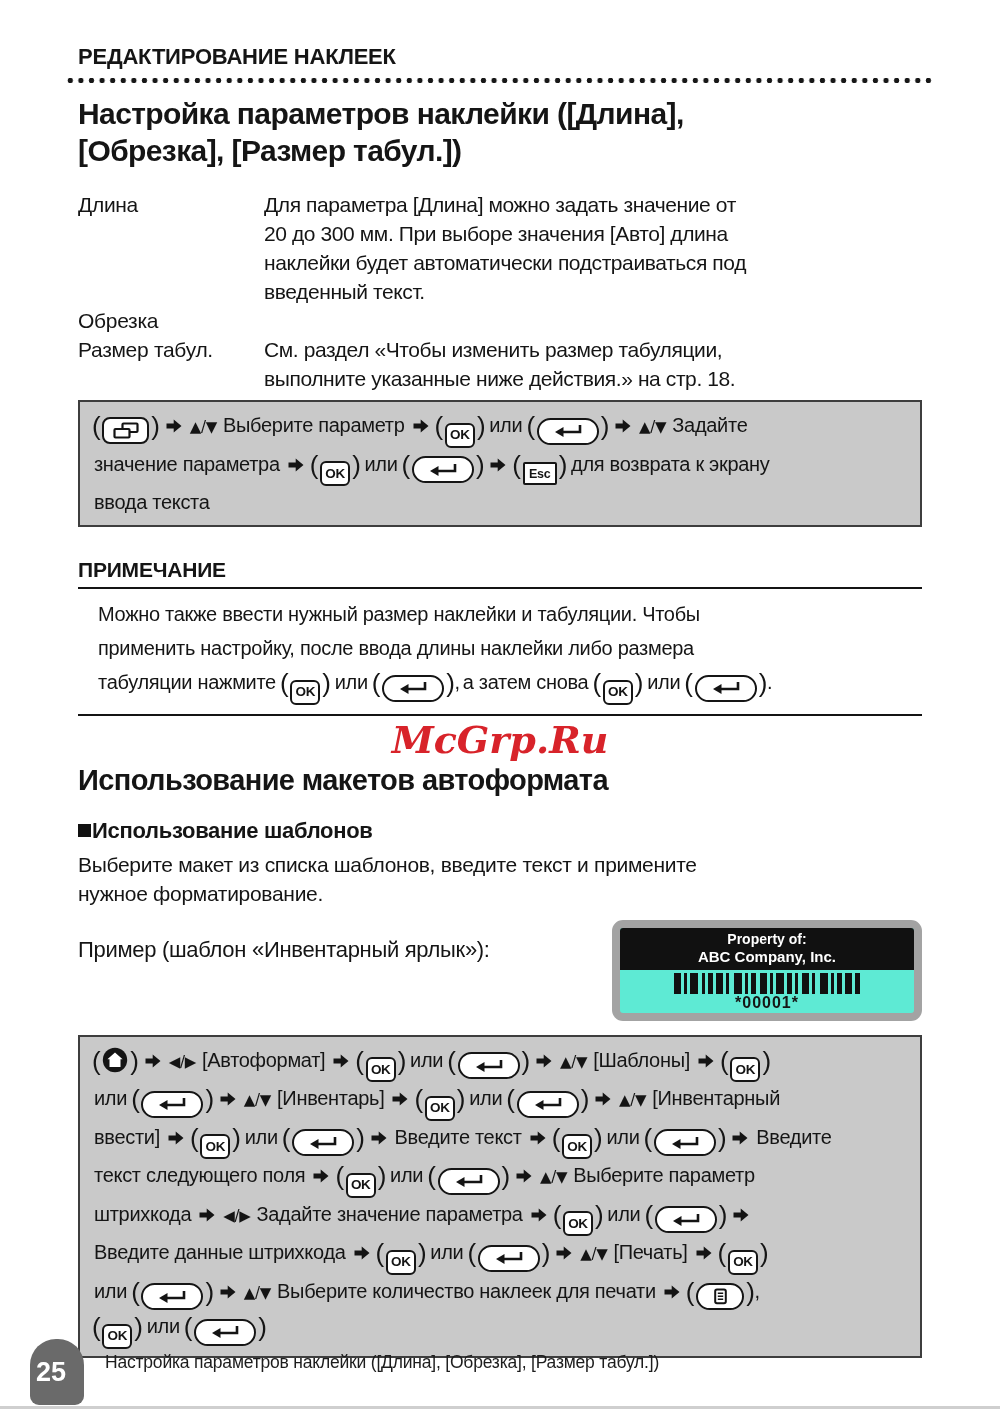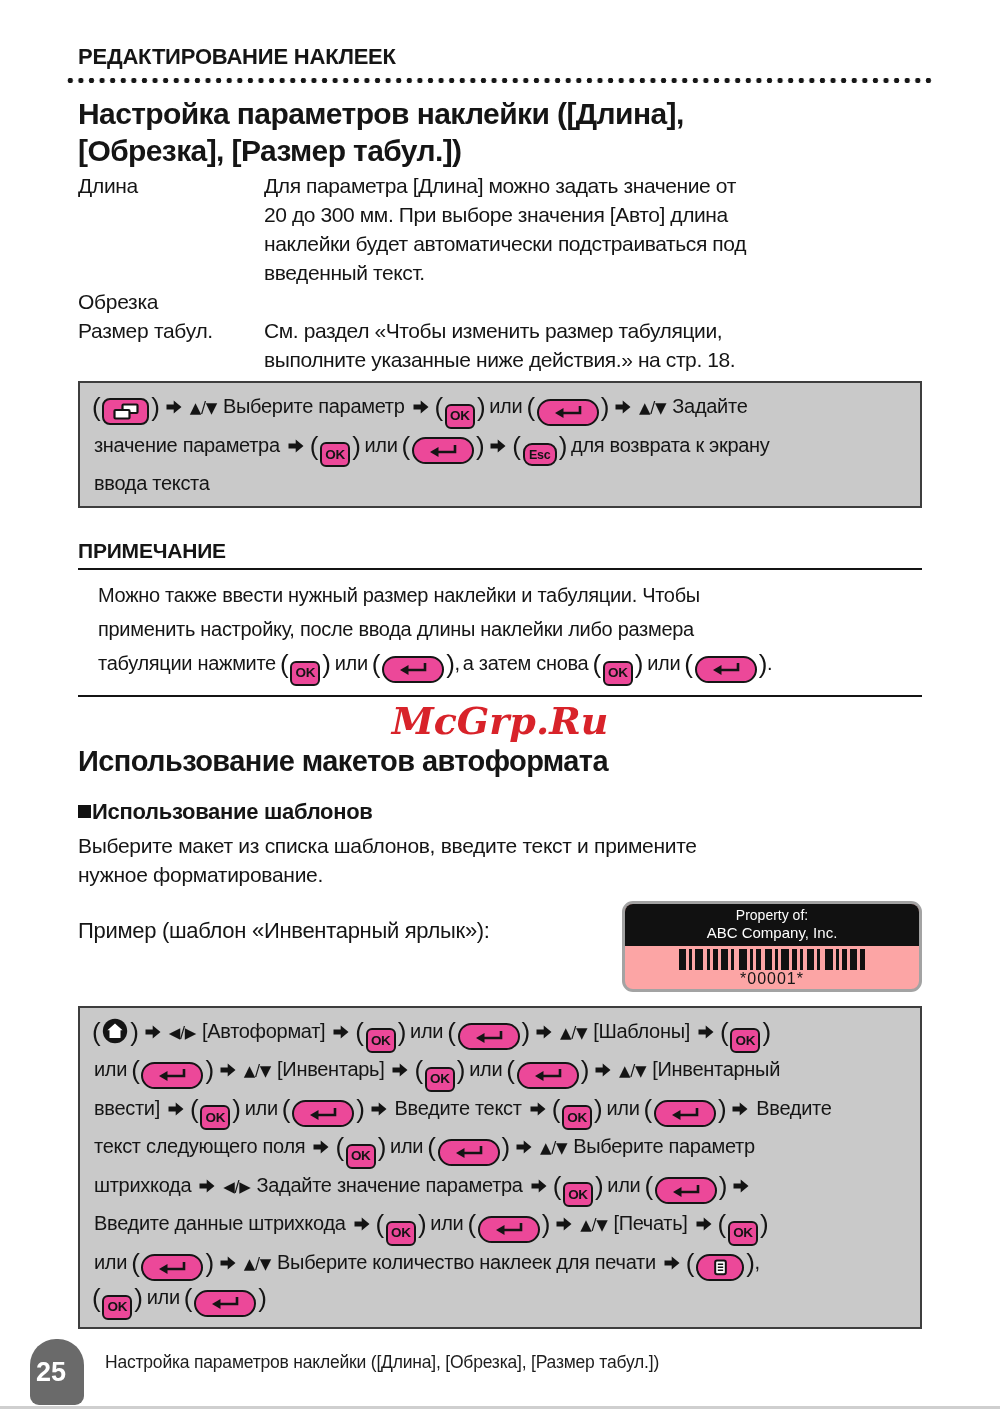--- a/index.html
+++ b/index.html
@@ -7,21 +7,21 @@
         font-family:"Liberation Sans",sans-serif;color:#151515;overflow:hidden;}
   .page::after{content:"";position:absolute;left:0;bottom:0;width:100%;height:3px;background:#cfcfcf;}
   .content{padding:44px 78px 4px 78px;}
 
   .kicker{font-size:22px;font-weight:700;letter-spacing:-0.2px;line-height:26px;}
   .dots{height:7px;margin:7px -13px 0;
         background-image:radial-gradient(circle,#171717 2.5px,transparent 3px);
         background-size:10.6px 7px;background-repeat:repeat-x;background-position:left center;}
   .title{font-size:30px;font-weight:700;line-height:37px;letter-spacing:-0.6px;margin-top:11px;white-space:pre-line;}
 
-  .dl{margin-top:2px;}
+  .dl{margin-top:21px;}
   .dl-row{display:grid;grid-template-columns:186px 1fr;}
   .dl-term{font-size:21px;line-height:29px;letter-spacing:-0.3px;}
   .dl-desc{font-size:21px;line-height:29px;white-space:pre-line;letter-spacing:-0.4px;}
 
   .graybox{margin-top:7px;background:#c9c9c9;border:2px solid #3e3e3e;padding:7px 11px;}
   .seq-line{font-size:20px;line-height:32px;white-space:nowrap;letter-spacing:-0.3px;}
 
   .note-h{margin-top:31px;font-size:21px;font-weight:700;letter-spacing:-0.2px;}
   .rule{height:2px;background:#141414;margin-top:5px;}
   .note-body{margin:8px 0 0 17px;}
@@ -30,34 +30,34 @@
 
   .watermark{text-align:center;font-family:"DejaVu Serif",serif;font-style:italic;font-weight:700;
              font-size:38px;line-height:46px;color:#d8232a;margin-top:1px;}
   .h2{font-size:29px;font-weight:700;letter-spacing:-0.6px;line-height:33px;margin-top:1px;}
   .sub-h{margin-top:21px;font-size:22px;font-weight:700;display:flex;align-items:center;gap:1px;letter-spacing:-0.3px;}
   .sq{width:13px;height:13px;background:#111;flex:none;}
   .body-text{font-size:21px;line-height:29px;margin-top:6px;white-space:pre-line;letter-spacing:-0.3px;}
 
   .example-row{display:flex;justify-content:space-between;margin-top:12px;}
   .example-caption{font-size:22px;padding-top:17px;letter-spacing:-0.3px;}
-  .tag{width:294px;border:3px solid #a3a3a3;border-radius:11px;overflow:hidden;background:#fca5a5;flex:none;}
+  .tag{width:294px;border:8px solid #a3a3a3;border-radius:11px;overflow:hidden;background:#5eead4;flex:none;font-weight:bold;}
   .tag-top{background:#111;color:#fff;text-align:center;padding:3px 0 4px;}
   .tag-line1{font-size:14px;line-height:17px;}
   .tag-line2{font-size:15px;line-height:18px;}
   .tag-bottom{padding:3px 0 2px;text-align:center;}
   .barcode{display:flex;justify-content:center;align-items:stretch;height:21px;}
   .barcode span{display:block;height:100%;}
   .tag-code{font-size:16px;line-height:17px;letter-spacing:1px;}
 
-  .key{display:inline-flex;align-items:center;justify-content:center;background:#ec4899;
+  .key{display:inline-flex;align-items:center;justify-content:center;background:#ffffff;
        border:2px solid #151515;vertical-align:-7px;margin:0 1px;box-sizing:border-box;
        font-family:"Liberation Sans",sans-serif;}
   .key--ok{min-width:30px;height:25px;border-radius:6px;font-size:13.5px;font-weight:700;}
-  .key--esc{min-width:34px;height:23px;border-radius:9px;font-size:12.5px;font-weight:700;}
+  .key--esc{min-width:34px;height:23px;border-radius:2px;font-size:12.5px;font-weight:700;}
   .key--enter{width:62px;height:27px;border-radius:13.5px;}
   .key--menu{width:47px;height:27px;border-radius:8px;}
   .key--home{width:26px;height:26px;border:none;background:transparent;vertical-align:-6px;padding:0;}
   .key--print{width:48px;height:27px;border-radius:13.5px;}
 
   .tok-par{font-size:26px;font-weight:400;vertical-align:-3px;margin:0 1px;line-height:1;}
   .tok-tri{font-family:"DejaVu Sans",sans-serif;font-size:15px;margin:0 3px;color:#141414;}
   .tok-arrow{margin:0 5px;display:inline-block;vertical-align:-1px;}
   .tok-txt{margin:0 3px;}
   .tok-pun{margin-left:-1px;}

